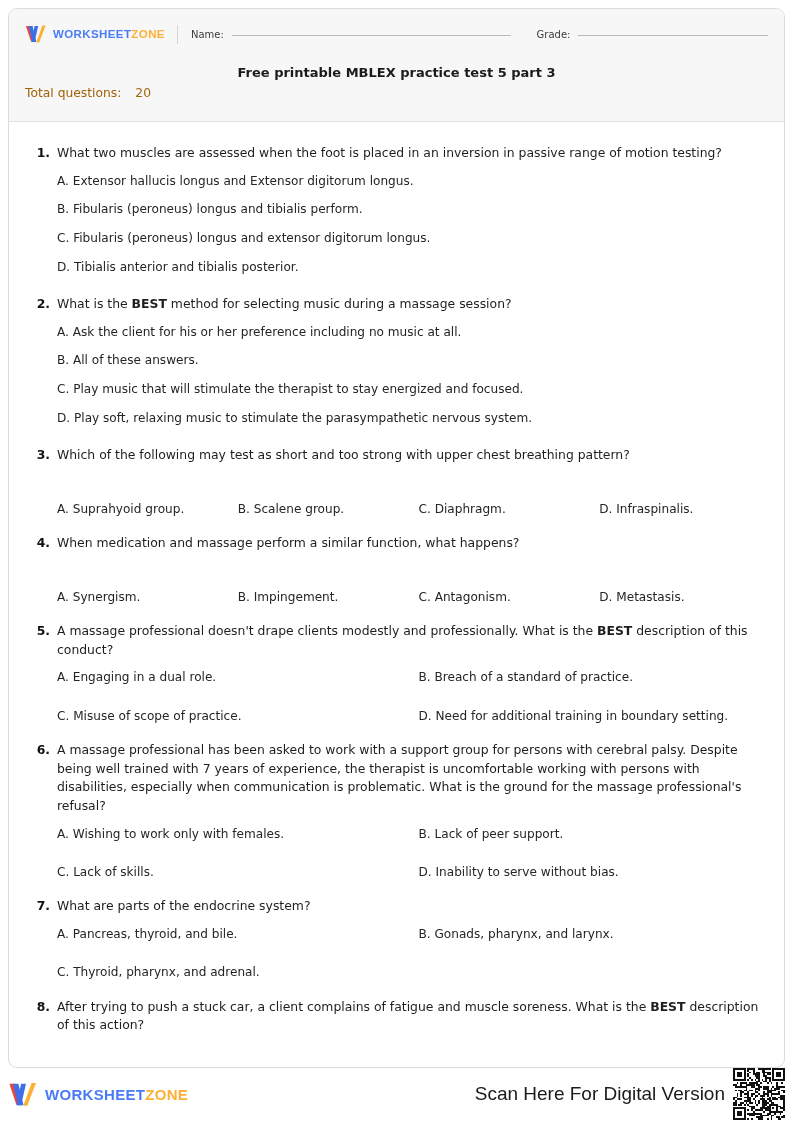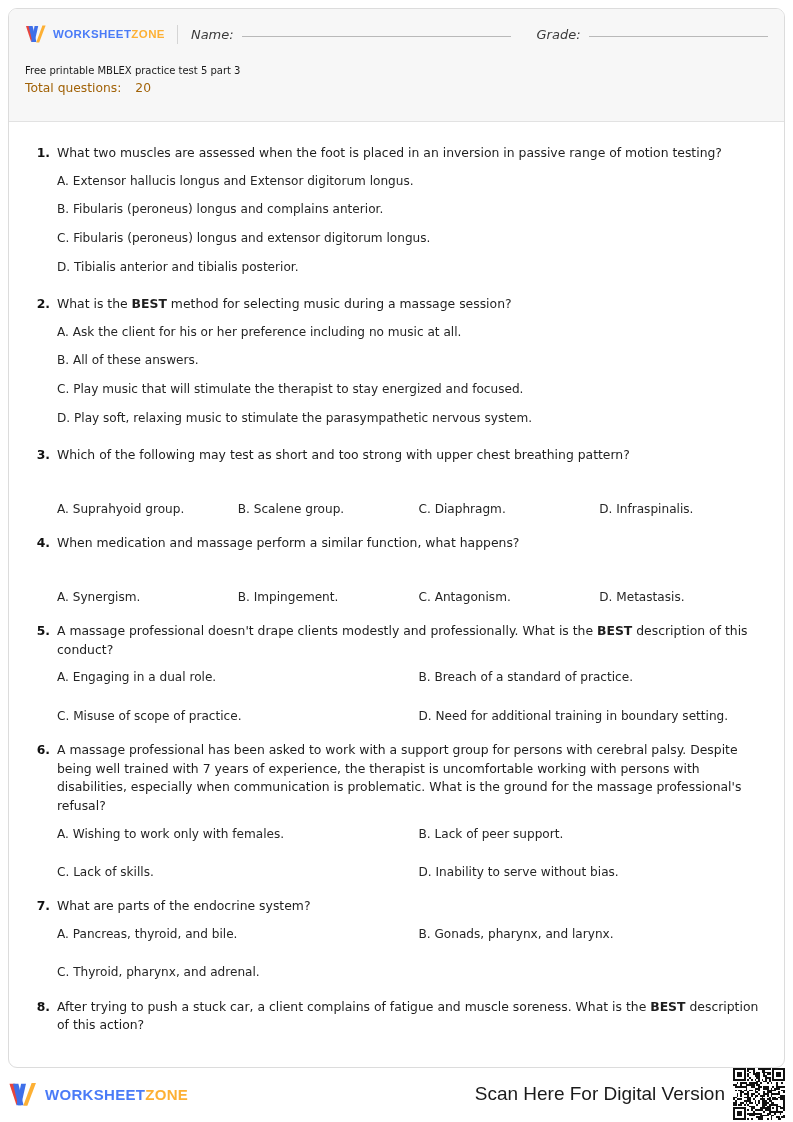--- a/index.html
+++ b/index.html
@@ -71,46 +71,46 @@
   }
 
   .field {
     display: flex;
     align-items: baseline;
     flex: 1 1 auto;
     min-width: 0;
   }
   .field + .field { margin-left: 26px; }
   .field-label {
-    font-size: 13px;
+    font-size: 10px;
     color: #3b3b3b;
     flex: 0 0 auto;
     font-family: "DejaVu Sans", sans-serif;
-    font-style: italic;
   }
   .field-rule {
     flex: 1 1 auto;
     height: 1px;
     background: #b9b9b9;
     margin-left: 8px;
     position: relative;
     top: -2px;
   }
   .field-name { flex: 1 1 58%; }
   .field-grade { flex: 1 1 42%; }
 
   .title-block {
     padding: 4px 16px 0 16px;
   }
   .sheet-title {
-    font-size: 10px;
-    font-weight: 400;
+    font-size: 13px;
+    font-weight: 700;
     color: #1b1b1b;
     line-height: 1.5;
     font-family: "DejaVu Sans", sans-serif;
+    text-align: center;
   }
   .meta-row {
     display: flex;
     align-items: baseline;
     font-size: 12.3px;
     color: #a16207;
     line-height: 1.6;
     margin-top: 1px;
     font-family: "DejaVu Sans", sans-serif;
   }
@@ -261,21 +261,21 @@
 
   </div>
 
   <div class="sheet-body" id="questions-root">
       <div class="q-block question">
         <div class="q-num">1.</div>
         <div class="q-main">
           <div class="q-text"><span>What two muscles are assessed when the foot is placed in an inversion in passive range of motion testing?</span></div>
           <div class="answers stacked">
             <div class="answer">A. Extensor hallucis longus and Extensor digitorum longus.</div>
-            <div class="answer">B. Fibularis (peroneus) longus and complains anterior.</div>
+            <div class="answer">B. Fibularis (peroneus) longus and tibialis perform.</div>
             <div class="answer">C. Fibularis (peroneus) longus and extensor digitorum longus.</div>
             <div class="answer">D. Tibialis anterior and tibialis posterior.</div>
           </div>
         </div>
       </div>
       <div class="q-block question">
         <div class="q-num">2.</div>
         <div class="q-main">
           <div class="q-text"><span>What is the </span><b>BEST</b><span> method for selecting music during a massage session?</span></div>
           <div class="answers stacked">

